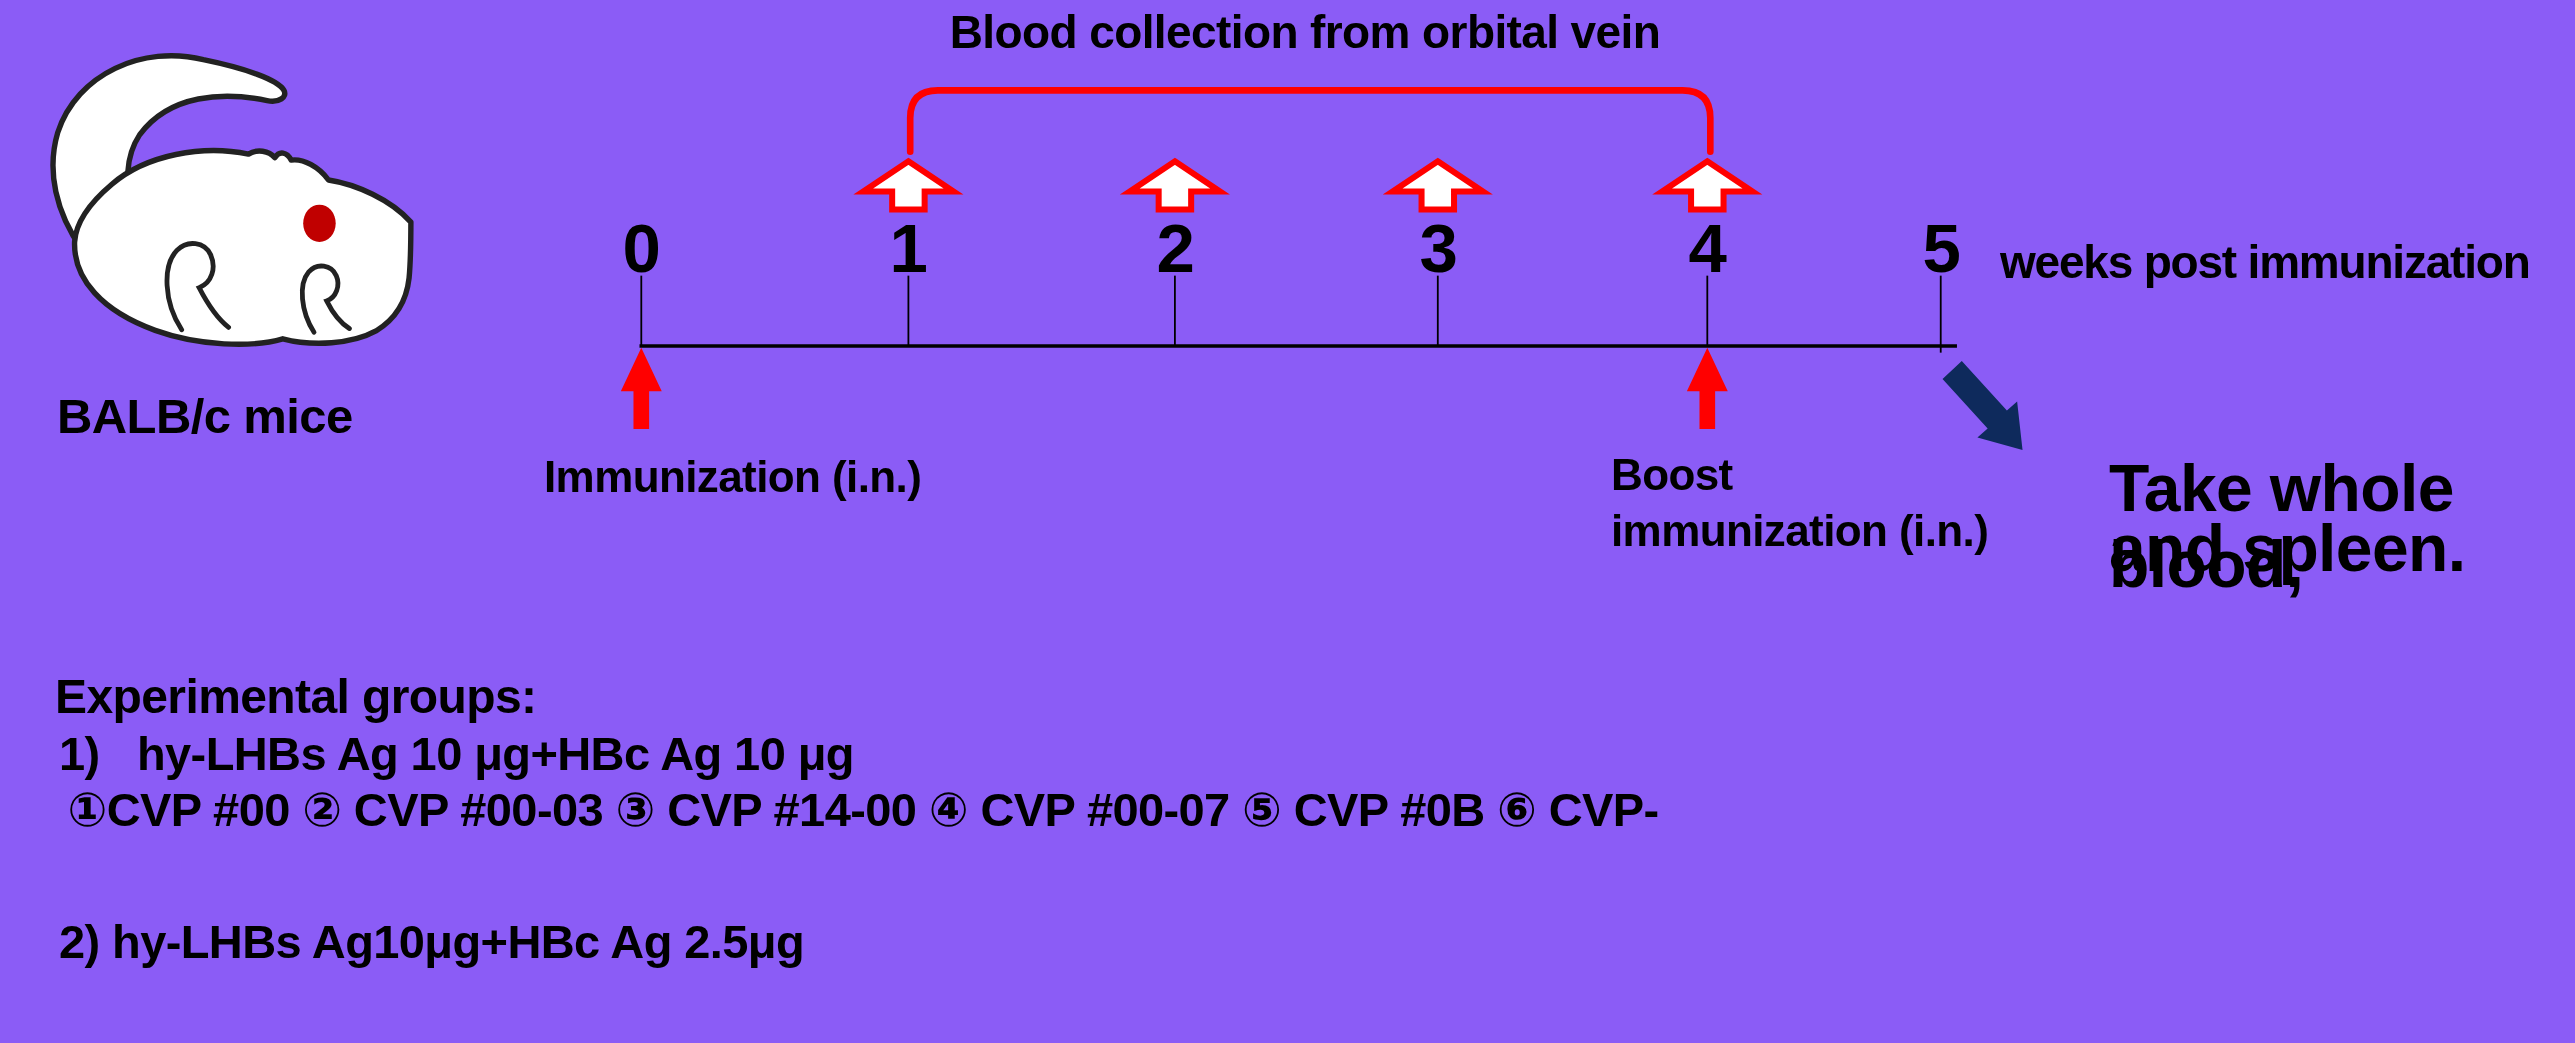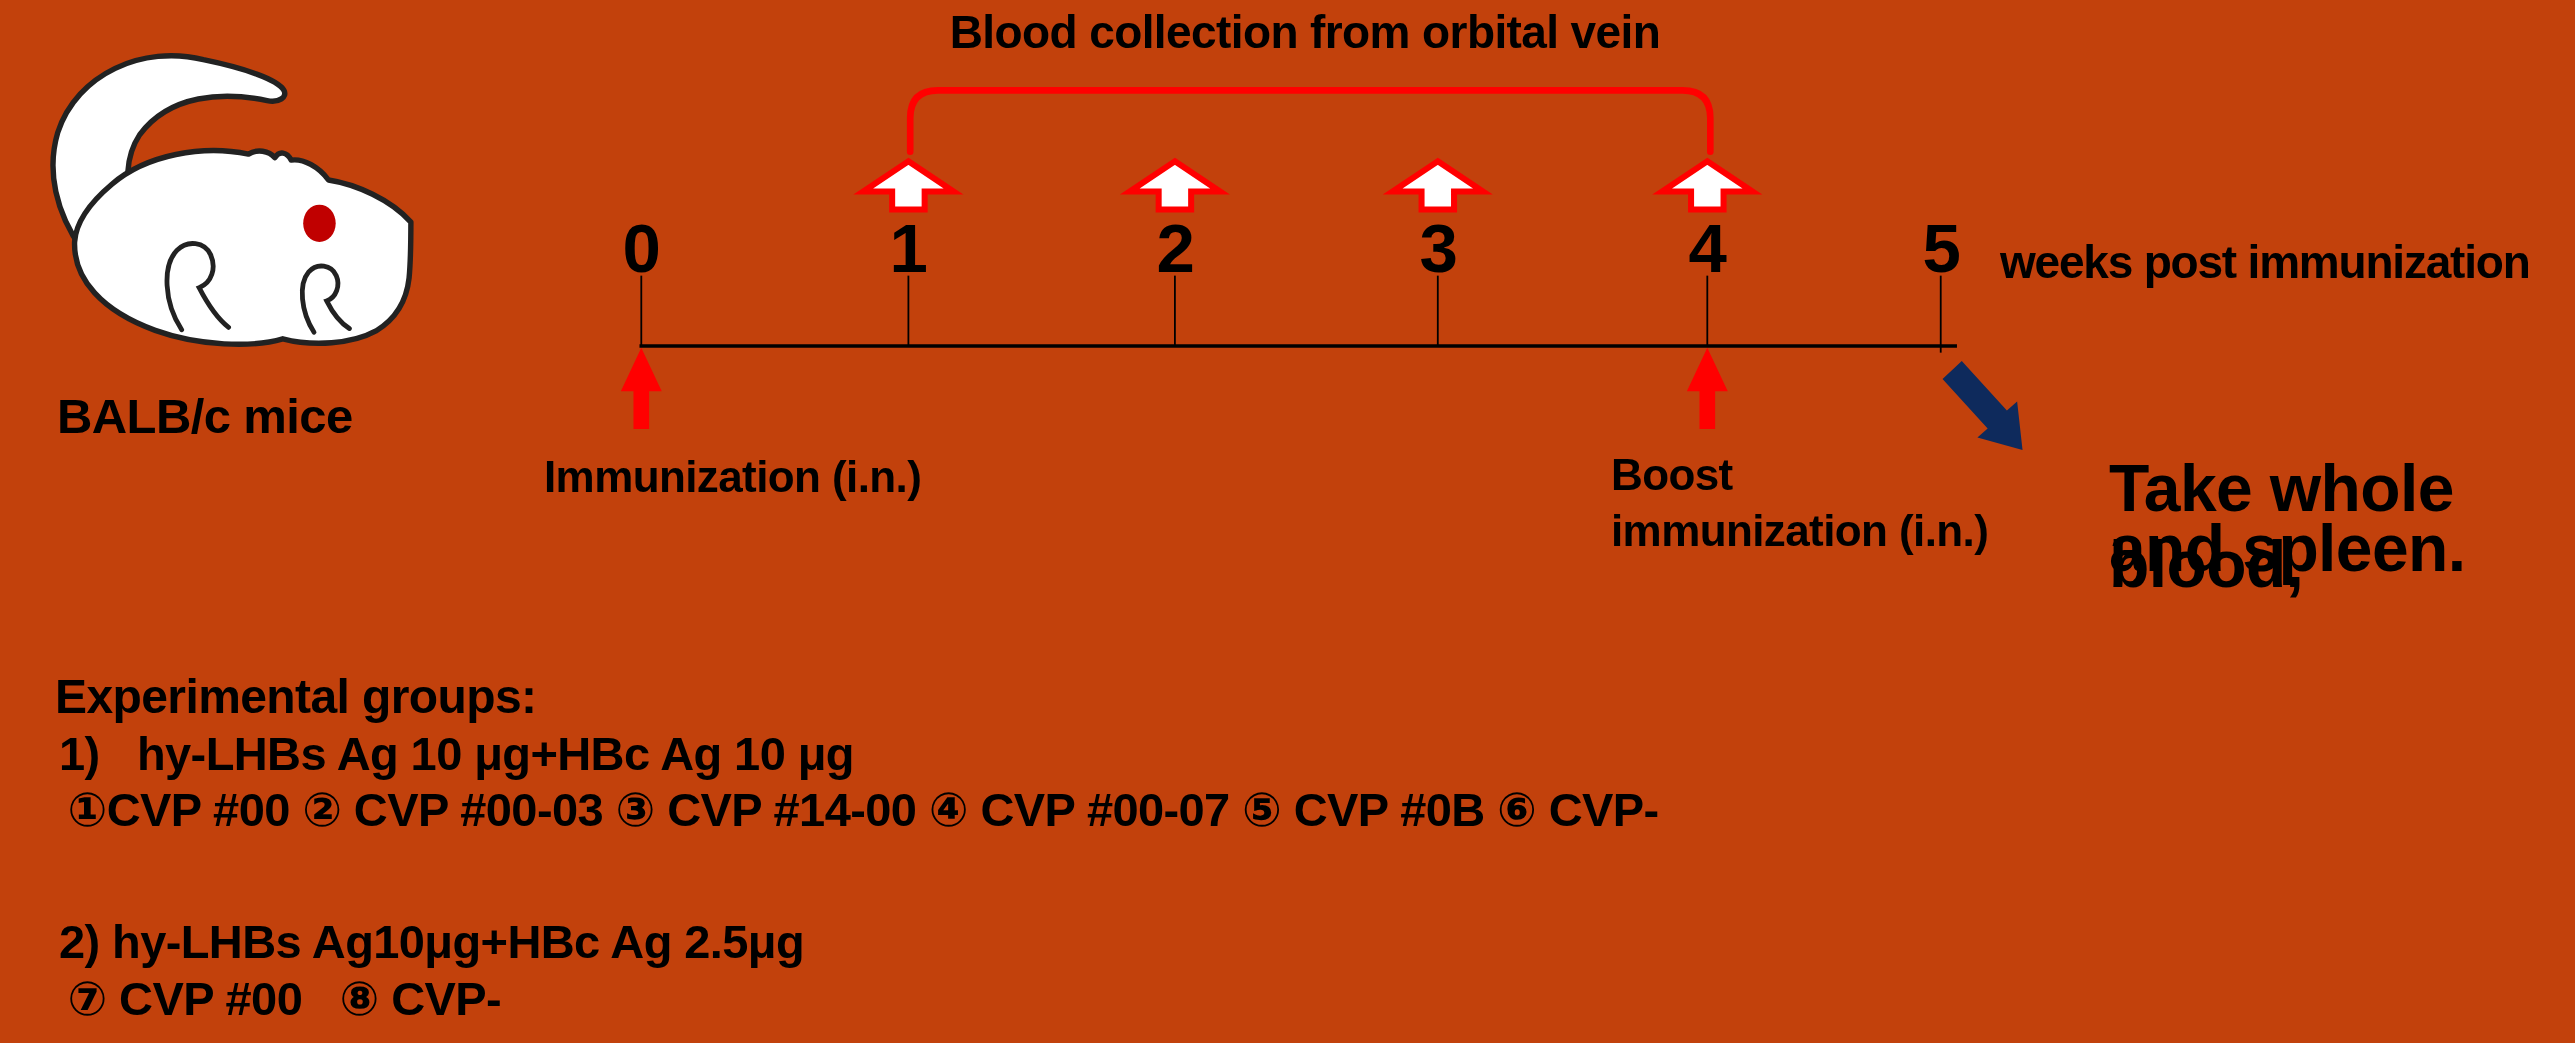--- a/index.html
+++ b/index.html
@@ -1,19 +1,19 @@
 <!DOCTYPE html>
 <html style="font-size:9.6px"><head>
 <meta charset="utf-8">
 <style>
   html,body{margin:0;padding:0;background:#ffffff;}
   .canvas{
     position:relative;
     width:2576px;height:1044px;
-    background:#c2410c;
+    background:#8b5cf6;
     font-family:"Liberation Sans","DejaVu Sans",sans-serif;
     color:#000;
     overflow:hidden;
   }
   .abs{position:absolute;}
   .b{font-weight:bold;}
   .pre{white-space:pre;}
   svg.layer{position:absolute;left:0;top:0;width:2576px;height:1044px;}
   .title{font-size:46px;letter-spacing:-0.6px;text-align:center;}
   .weeknum{font-size:69px;transform:translateX(-50%);letter-spacing:-1.2px;}
@@ -92,16 +92,15 @@
   <div class="abs b evtlabel" style="left:1611px;top:450px;">Boost</div>
   <div class="abs b evtlabel" style="left:1611px;top:506px;">immunization (i.n.)</div>
 
   <div class="abs b endlabel" style="left:2109px;top:450px;">Take whole blood,</div>
   <div class="abs b endlabel" style="left:2109px;top:510px;">and spleen.</div>
 
   <div class="abs b grphead pre" style="left:55px;top:669px;text-align:right;">Experimental groups:</div>
   <div class="abs b grp pre" style="left:59px;top:726px;">1)   hy-LHBs Ag 10 μg+HBc Ag 10 μg</div>
   <div class="abs b grp pre" style="left:55px;top:782px;text-align:right;"> ①CVP #00 ② CVP #00-03 ③ CVP #14-00 ④ CVP #00-07 ⑤ CVP #0B ⑥ CVP-</div>
   <div class="abs b grp pre" style="left:59px;top:914px;">2) hy-LHBs Ag10μg+HBc Ag 2.5μg</div>
-  <div class="abs b grp pre" style="left:55px;top:971px;"> ⑦ CVP #00   ⑧ CVP-</div>
 
 </div>
 
 
 </body></html>

